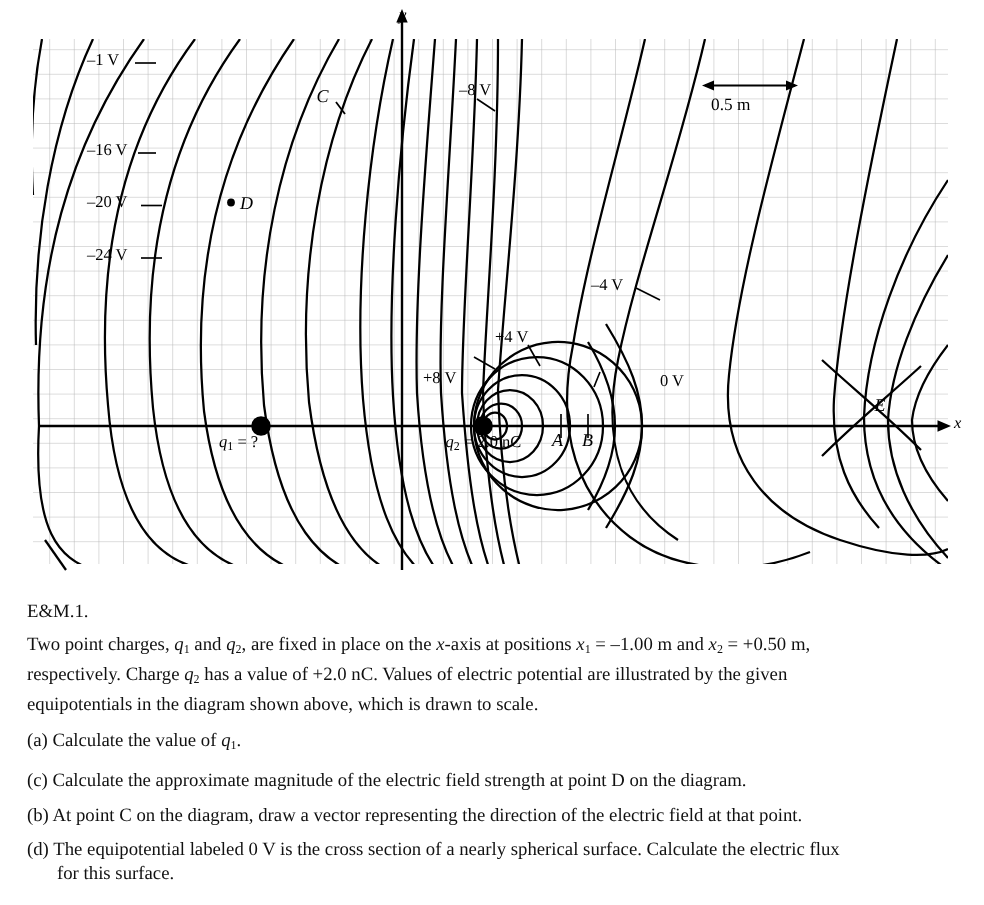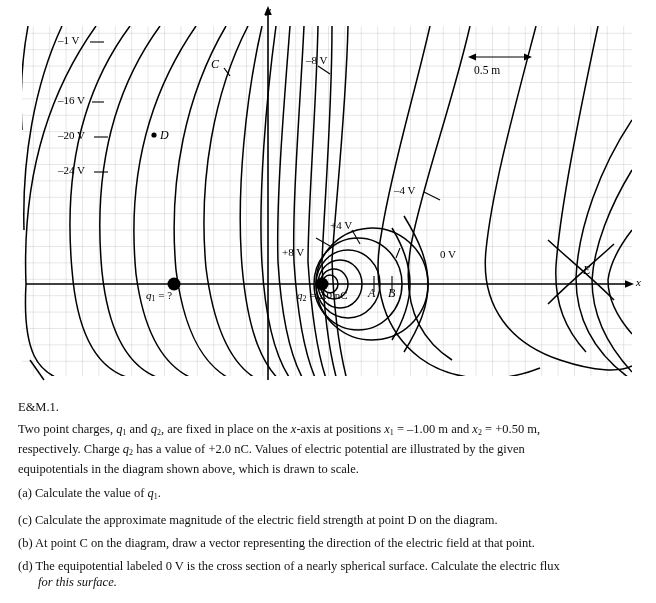--- a/index.html
+++ b/index.html
@@ -12,21 +12,21 @@
 
   .lbl{position:absolute;font-family:"Liberation Serif",serif;font-size:11px;color:#000;white-space:nowrap;}
   .lbl i{font-style:italic;}
   .sub{font-size:8px;vertical-align:-2px;}
 
   
   #text{position:absolute;left:10px;top:392px;width:588px;padding:0 8px 0 8px;box-sizing:border-box;}
   #text .hdr{font-size:12.5px;margin:8px 0 6px 0;}
   #text p{font-size:12.5px;line-height:16px;margin:0 0 8px 0;text-align:left;}
   #text p.items{margin:0 0 7px 0;}
-  #text .indent{display:block;padding-left:20px;font-style:italic;}
+  #text .indent{display:block;padding-left:20px;}
 </style>
 </head>
 <body>
 
 <div id="page">
 
   <div id="figure">
 
     <svg width="656" height="392" viewBox="0 0 656 392">
       <defs>

